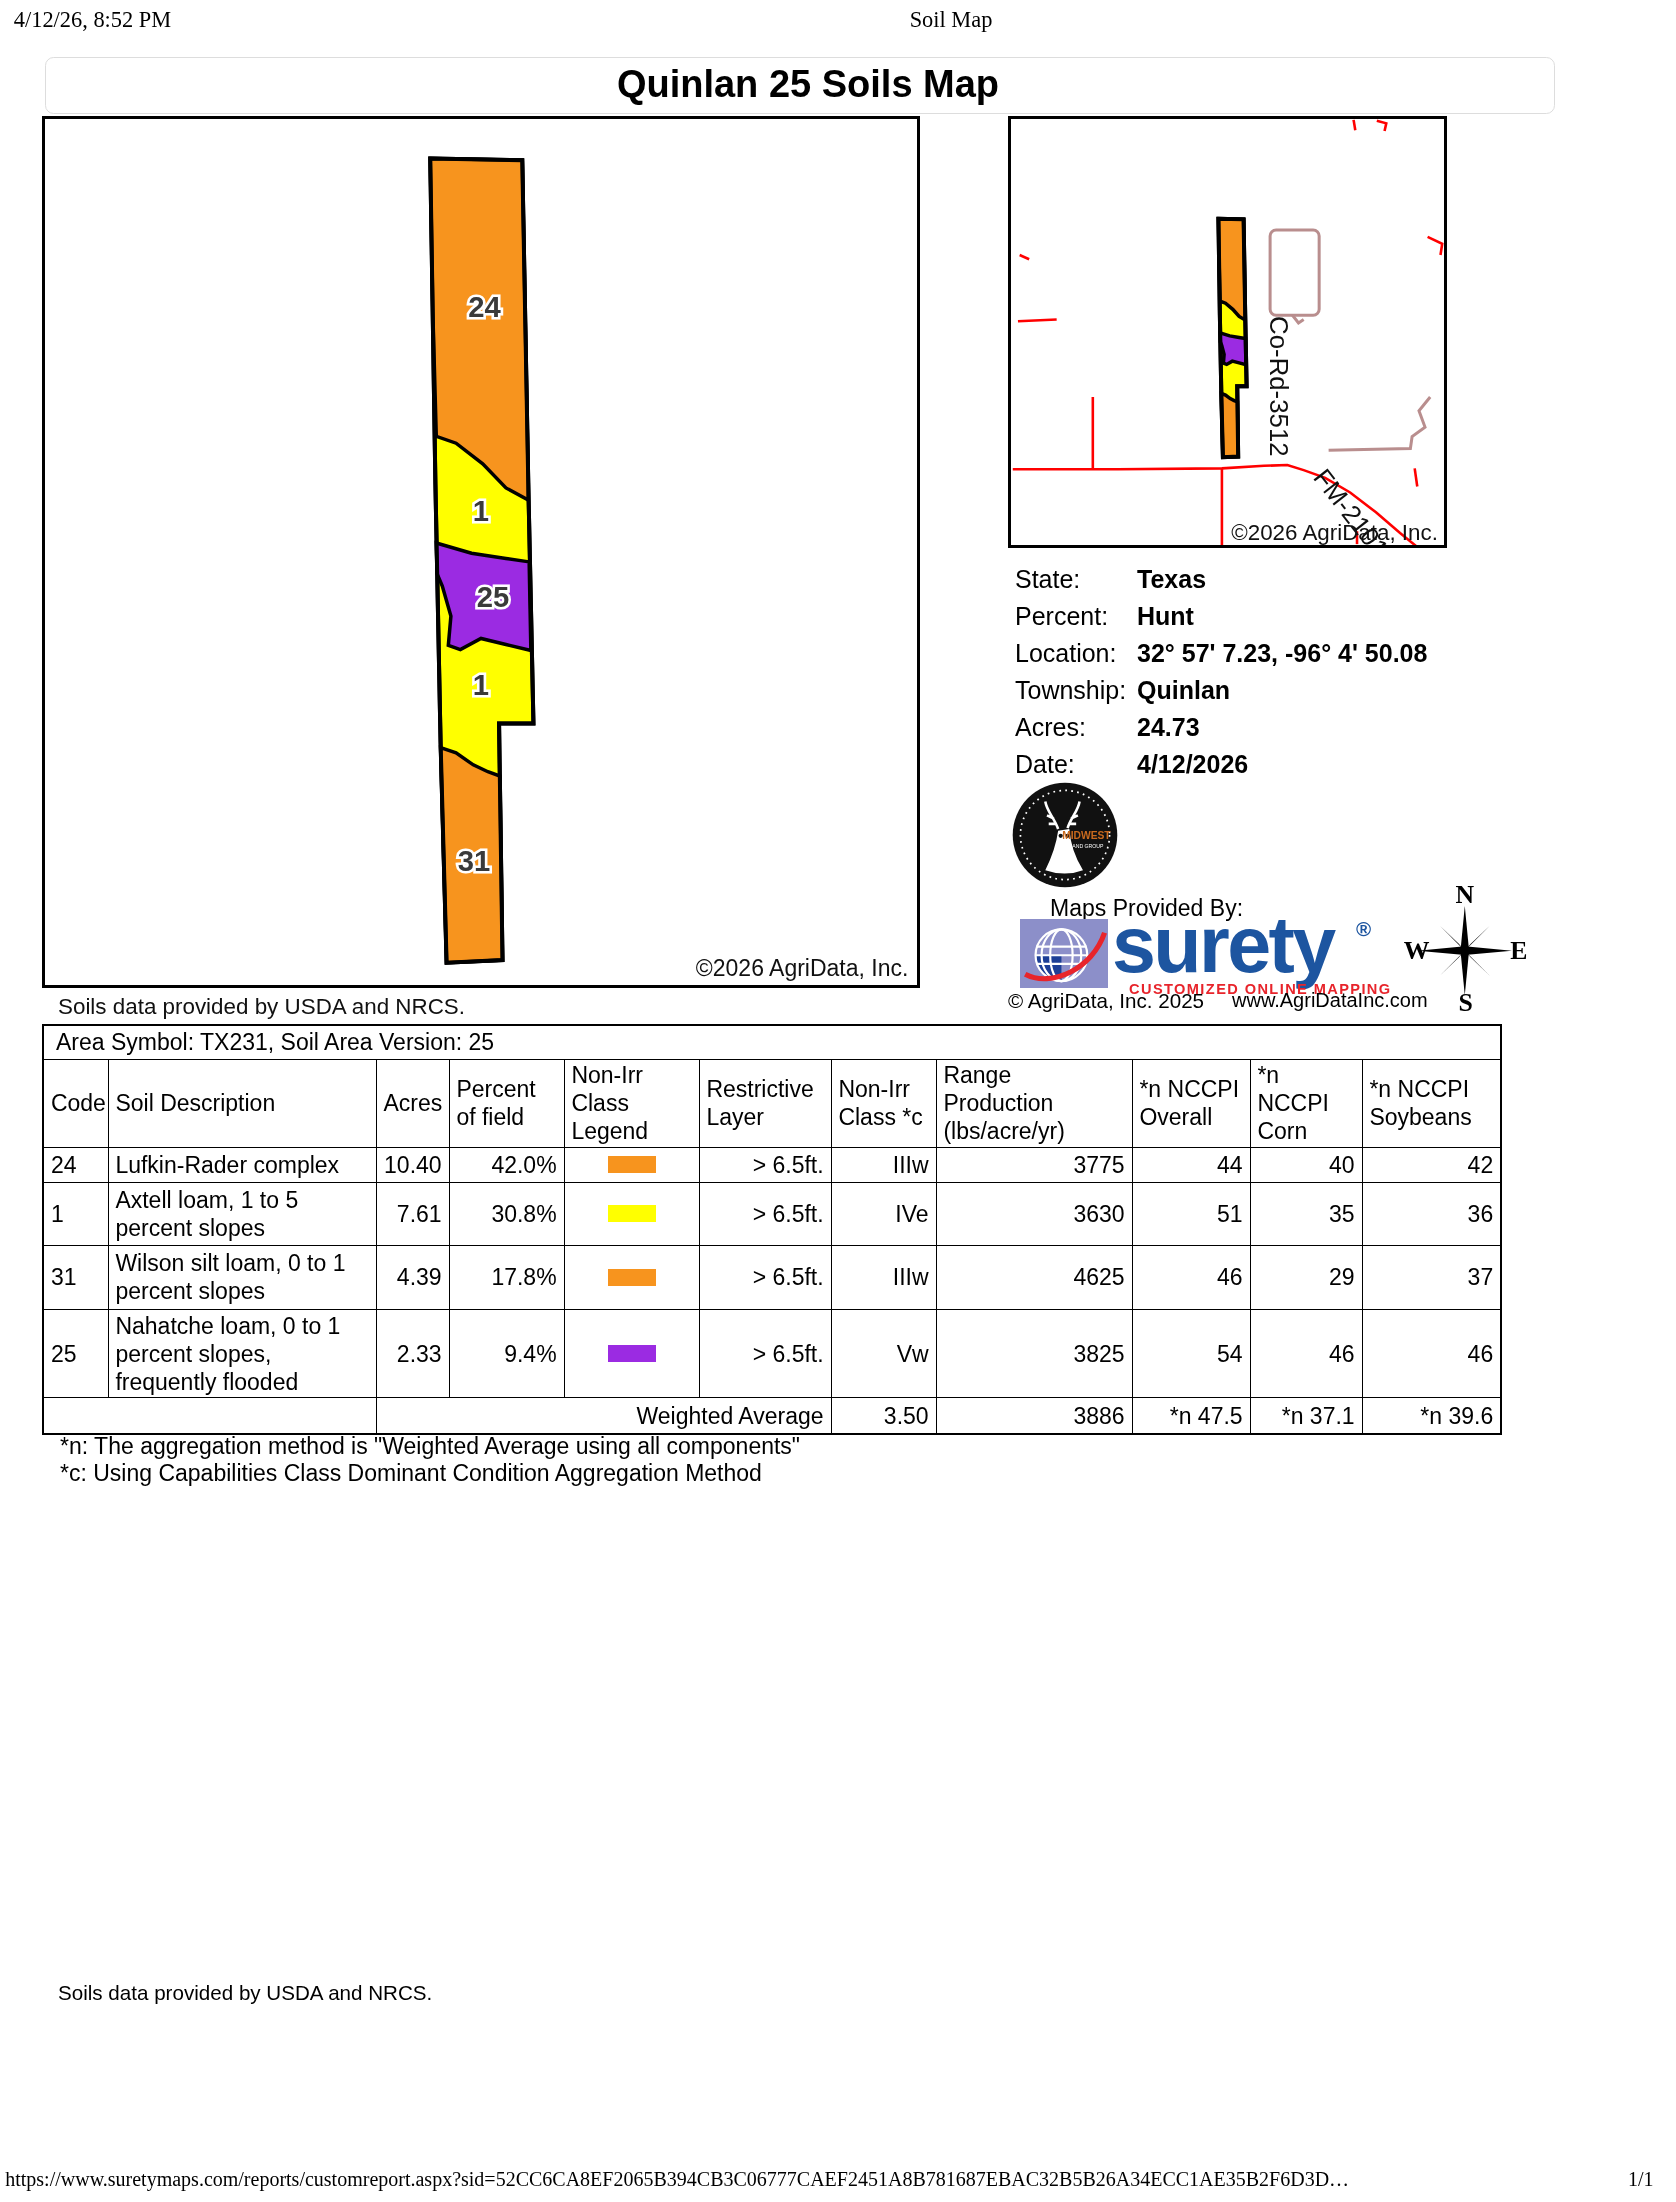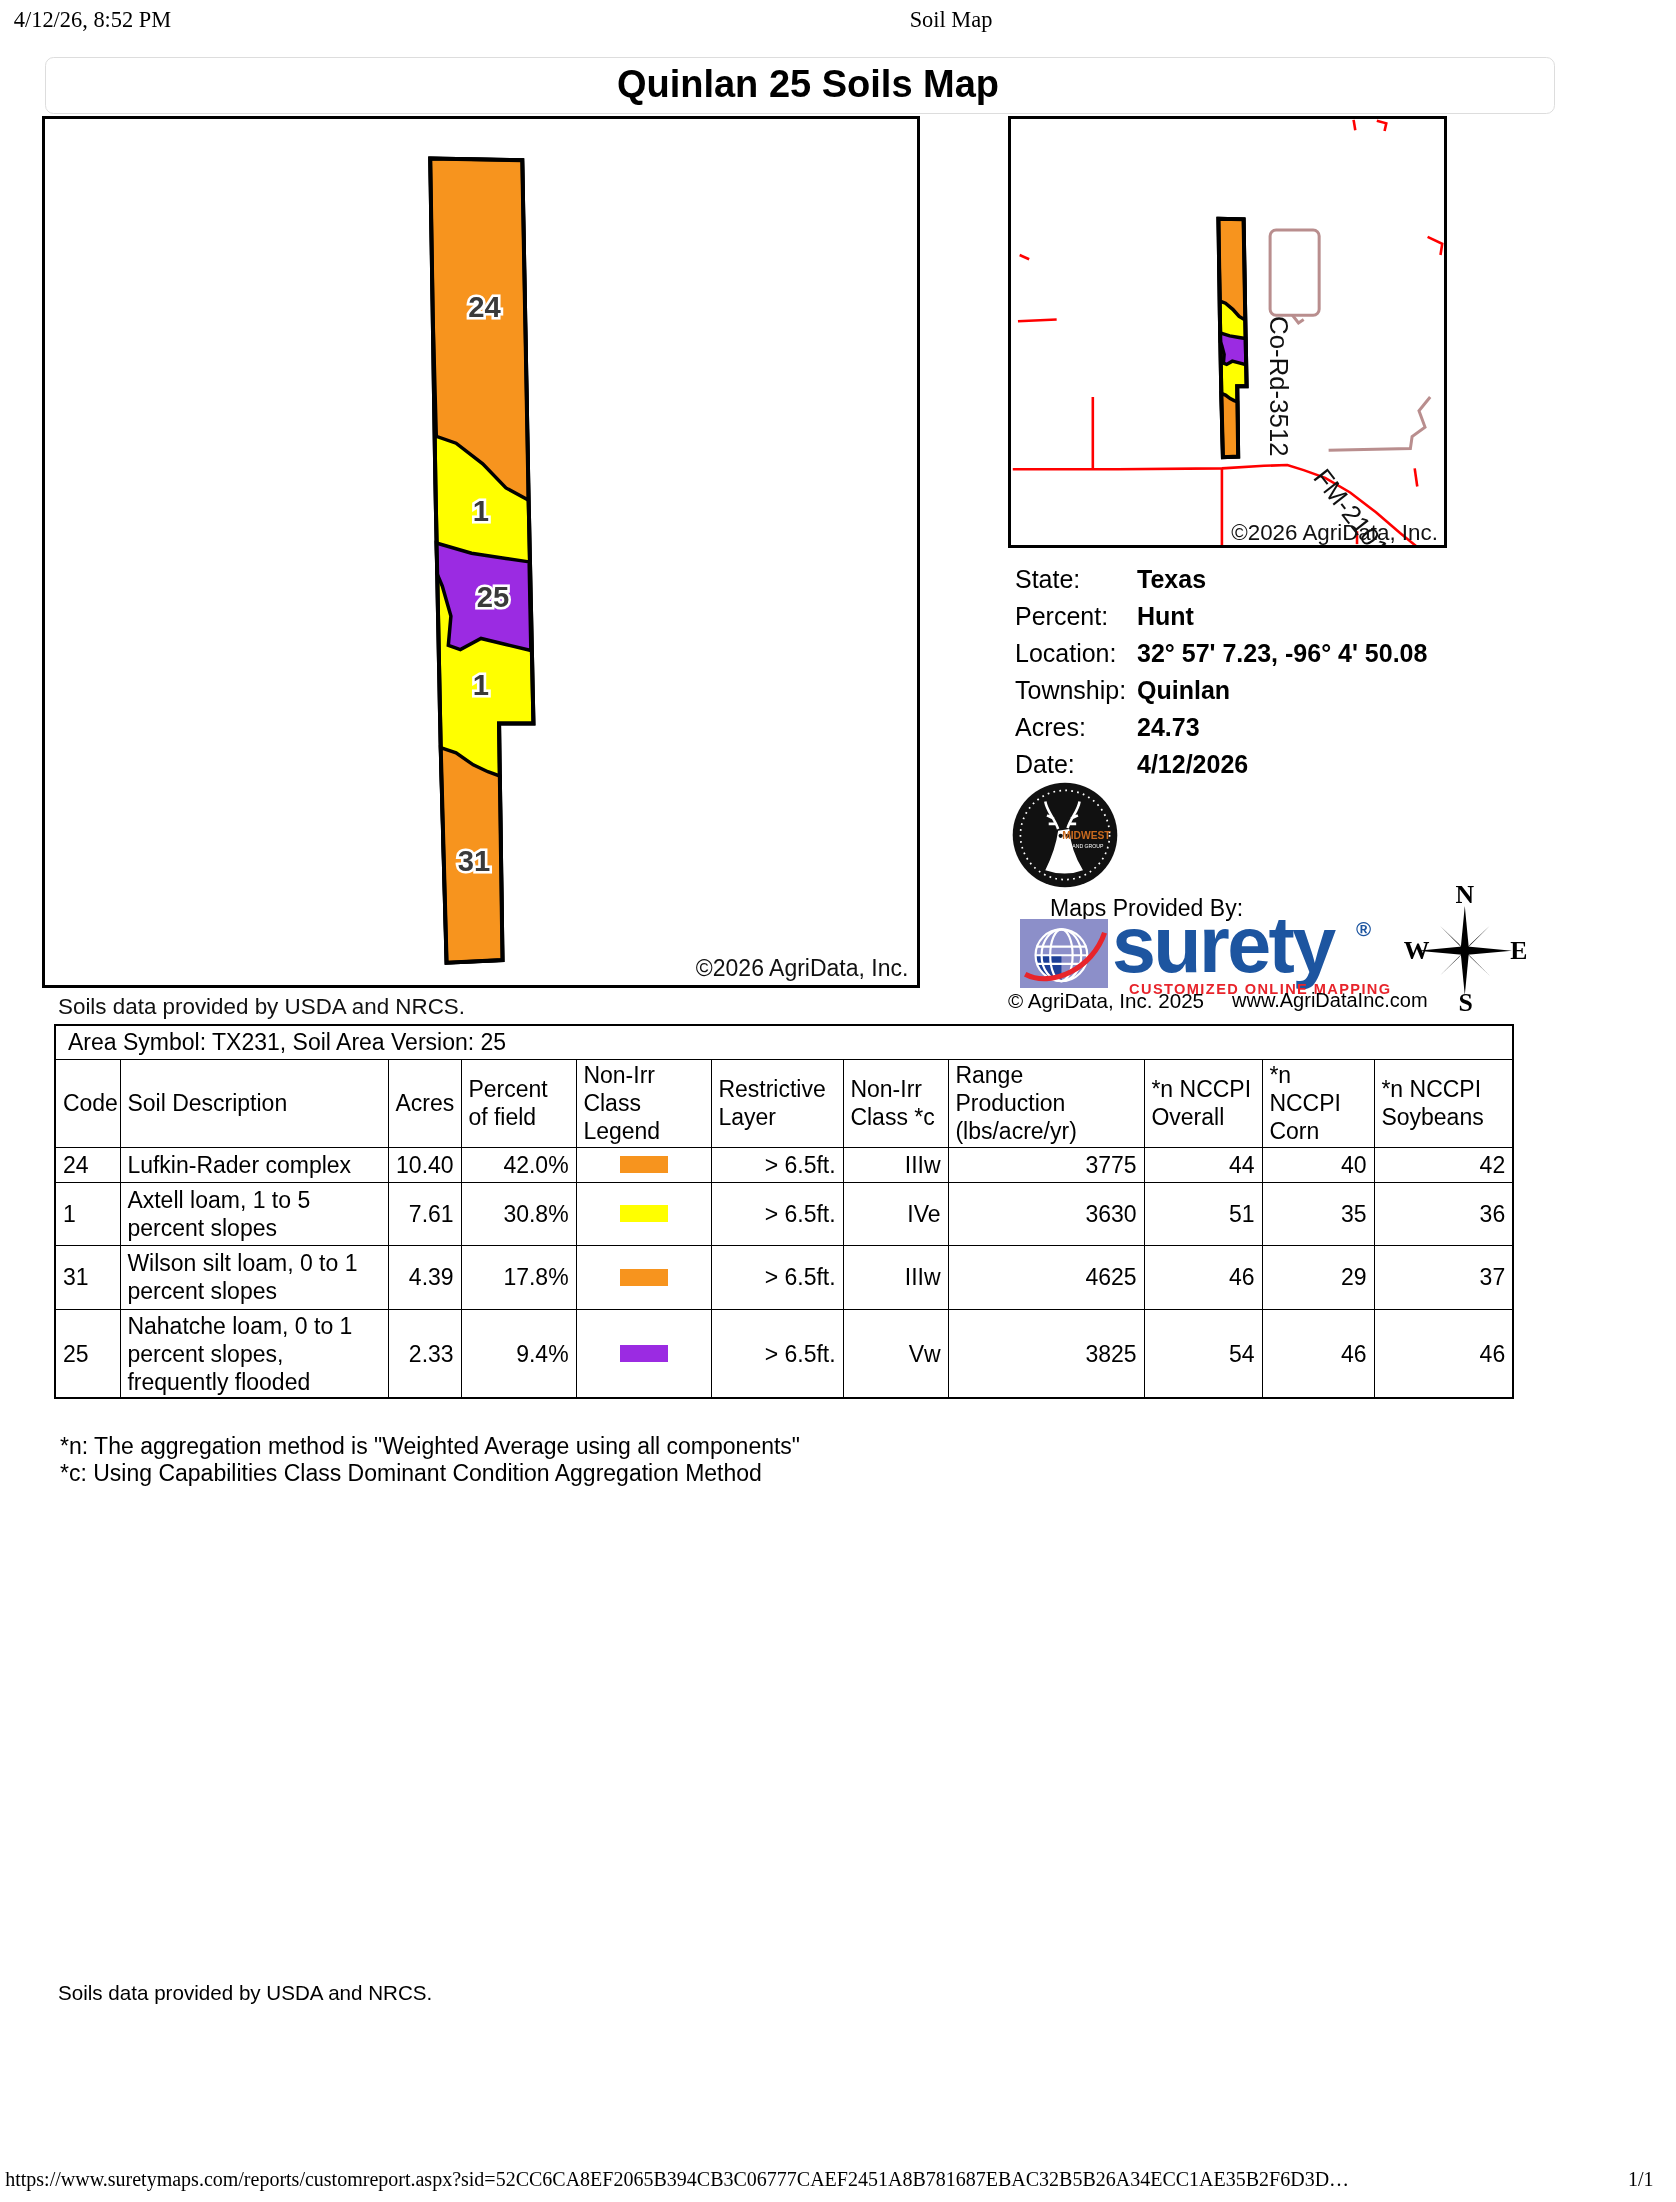--- a/index.html
+++ b/index.html
@@ -32,21 +32,21 @@
 
   
   .provided-by{left:1020px;top:895px;font-size:23px;margin-left:30px;}
   .surety-brand{left:1112px;top:905px;font-size:79px;font-weight:bold;color:#1D55A0;letter-spacing:-2.6px;line-height:79px;}
   .surety-reg{left:1356px;top:917px;font-size:20.6px;font-weight:bold;color:#1D55A0;}
   .surety-tag{left:1129px;top:981px;font-size:14.6px;font-weight:bold;color:#E8242B;letter-spacing:1.4px;white-space:nowrap;}
   .agri-copy{left:1008px;top:989px;font-size:20.6px;}
   .agri-web{left:1232px;top:989px;font-size:20px;}
 
   
-  table.soil{position:absolute;left:54px;top:1024px;width:1457px;border-collapse:collapse;
+  table.soil{position:absolute;left:42px;top:1024px;width:1457px;border-collapse:collapse;
              table-layout:fixed;font-size:23px;border:2.6px solid #000;}
   table.soil td,table.soil th{border:1.7px solid #000;padding:1.7px 6.9px;vertical-align:middle;
              text-align:left;font-weight:normal;line-height:28px;overflow:hidden;}
   table.soil th{white-space:pre-line;}
   table.soil .num{text-align:right;}
   .swatch{width:48px;height:17px;margin:0 auto;}
   .wrow td{font-weight:bold;}
   .footnotes{left:60px;top:1433px;font-size:23px;line-height:27px;}
 
   text.maplabel{font-size:34px;font-weight:bold;fill:#3a3a3a;stroke:#fff;stroke-width:6px;paint-order:stroke;text-anchor:middle;}
@@ -294,20 +294,29 @@
       <td>
             <div class="swatch" style="background:#9B2BE2"></div>
           </td>
       <td class="num">&gt; 6.5ft.</td>
       <td class="num">Vw</td>
       <td class="num">3825</td>
       <td class="num">54</td>
       <td class="num">46</td>
       <td class="num">46</td>
     </tr>
+    <tr style="height:36px" class="wrow">
+      <td colspan="2"></td>
+      <td colspan="4" class="num">Weighted Average</td>
+      <td class="num">3.50</td>
+      <td class="num">3886</td>
+      <td class="num">*n 47.5</td>
+      <td class="num">*n 37.1</td>
+      <td class="num">*n 39.6</td>
+    </tr>
   </tbody>
     </table>
 
   <div class="abs footnotes">
     <div>*n: The aggregation method is "Weighted Average using all components"</div>
     <div>*c: Using Capabilities Class Dominant Condition Aggregation Method</div>
   </div>
 
   <div class="abs" style="left:58px;top:1981px;font-size:20.6px;">Soils data provided by USDA and NRCS.</div>
 

